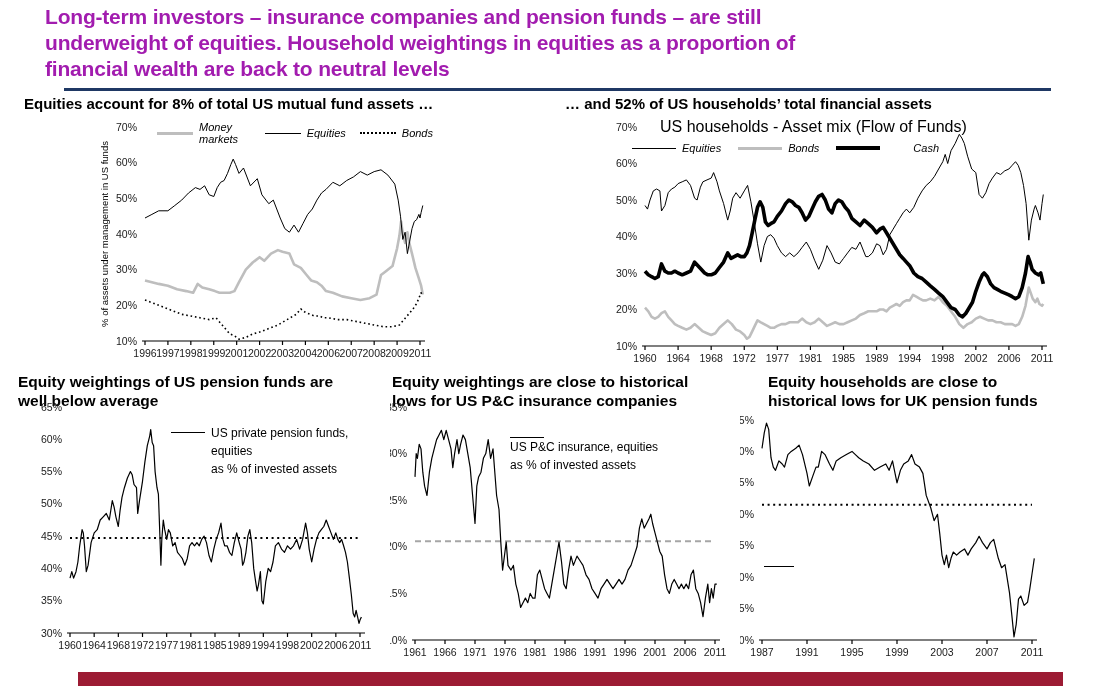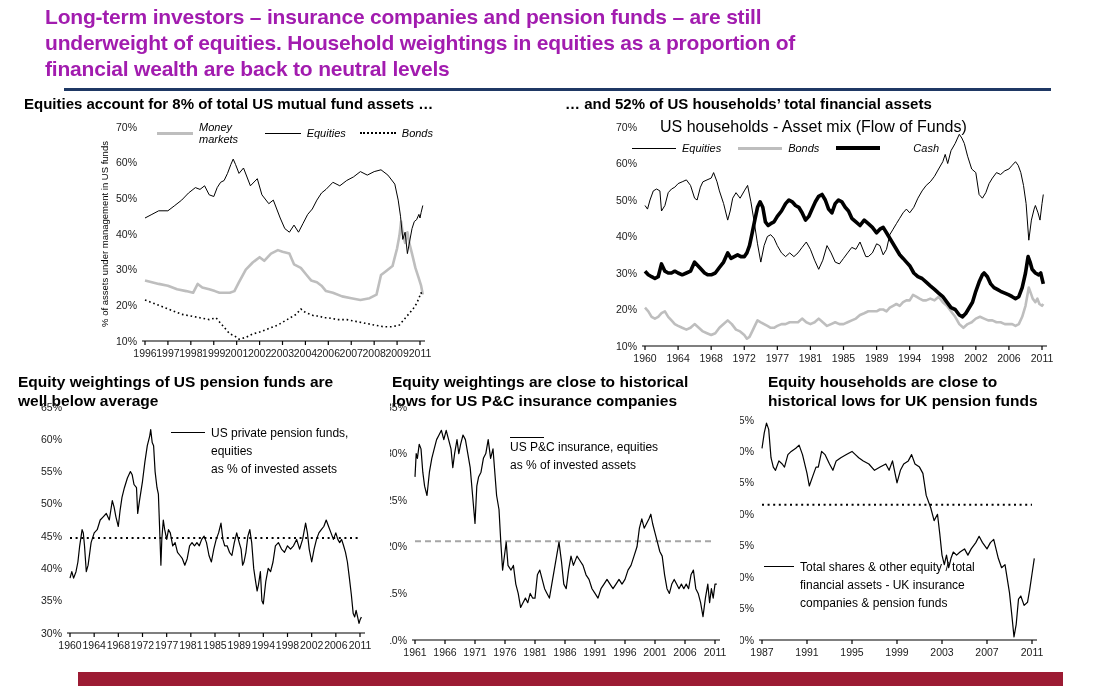--- a/index.html
+++ b/index.html
@@ -275,20 +275,17 @@
       <line x1="202" y1="238" x2="202" y2="242" stroke="#000" stroke-width="1.2"></line>
       <text x="202" y="254" text-anchor="middle" font-size="10.5" fill="#1a1a1a">2003</text>
       <line x1="247" y1="238" x2="247" y2="242" stroke="#000" stroke-width="1.2"></line>
       <text x="247" y="254" text-anchor="middle" font-size="10.5" fill="#1a1a1a">2007</text>
       <line x1="292" y1="238" x2="292" y2="242" stroke="#000" stroke-width="1.2"></line>
       <text x="292" y="254" text-anchor="middle" font-size="10.5" fill="#1a1a1a">2011</text>
     </svg>
     <div class="legend-box" style="left: 24px; top: 156px;">
       <span class="item" style="display: flex; align-items: flex-start; margin-right: 0px;">
         <span class="sample" style="width: 30px; border-top: 1px solid rgb(0, 0, 0); margin-right: 6px; margin-top: 8px;"></span>
-        <span class="lg-label">Total shares &amp; other equity / total
-financial assets - UK insurance
-companies &amp; pension funds</span>
       </span>
     </div>
   </div>
 
 <div class="abs" id="footer-bar"></div>
 
 </body></html>

